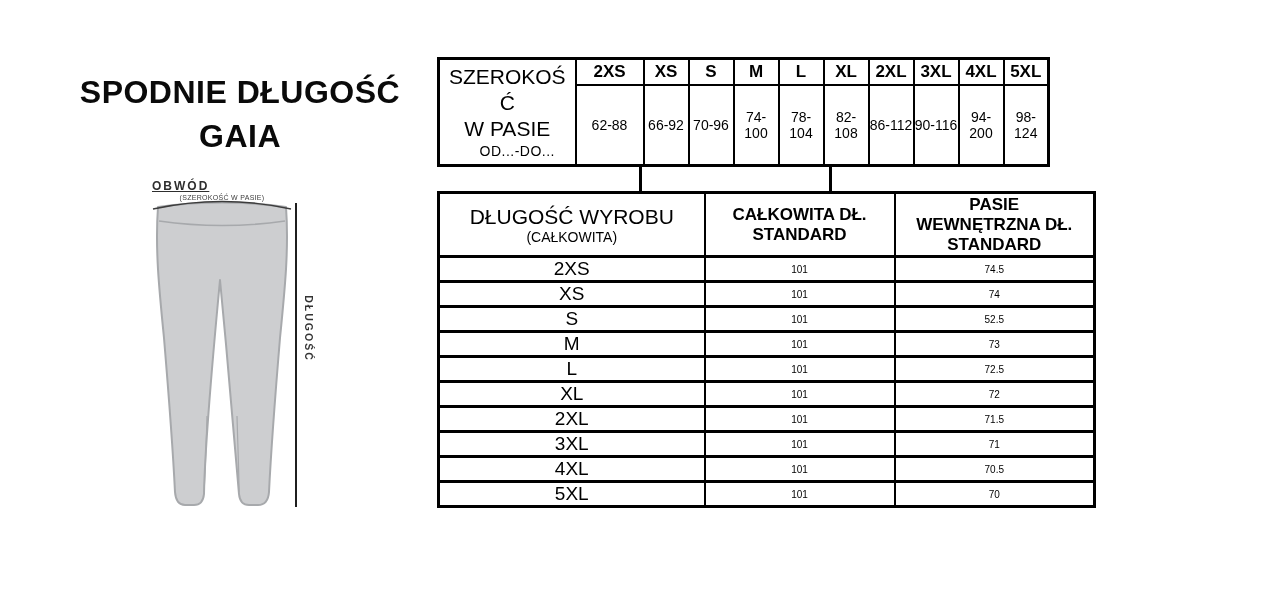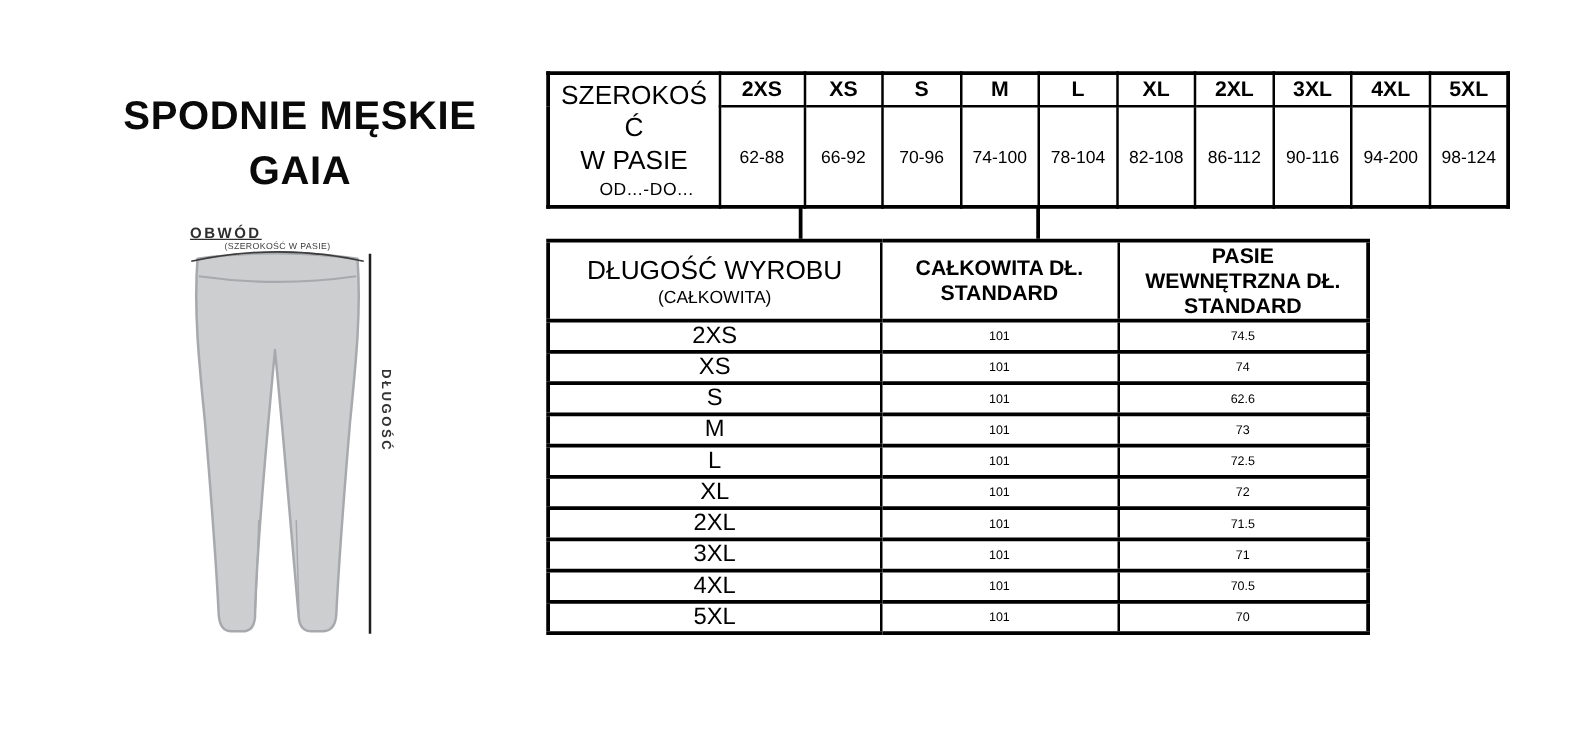--- a/index.html
+++ b/index.html
@@ -29,21 +29,21 @@
   }
   .dlugosc{
     position:absolute;left:132px;top:146px;width:76px;height:13px;
     transform:rotate(90deg);transform-origin:center center;
     font-size:10.5px;font-weight:600;letter-spacing:2px;color:#333;
     text-align:center;white-space:nowrap;
   }
   
   table{border-collapse:collapse;table-layout:fixed;}
   .waist-table{
-    position:absolute;left:437px;top:57px;width:771px;
+    position:absolute;left:437px;top:57px;width:613px;
     border:3px solid #000;
   }
   .waist-table td{border:2px solid #000;text-align:center;padding:0;}
   .wt-label{vertical-align:middle;}
   .wt-big{font-size:21px;line-height:26px;}
   .wt-small{font-size:14px;line-height:19px;letter-spacing:.5px;padding-left:20px;}
   .wt-size{height:24px;font-size:17px;font-weight:700;vertical-align:middle;}
   .wt-range{height:78px;font-size:14px;vertical-align:middle;}
   
   .connector{position:absolute;top:166px;width:3px;height:25px;background:#000;}
@@ -64,21 +64,21 @@
   .lt-bold{font-size:17px;font-weight:700;line-height:20px;}
   .lt-size{height:22px;font-size:19px;line-height:20px;}
   .lt-val{font-size:10px;}
 </style>
 </head>
 <body>
 
 <div class="sheet">
 
   <div class="title">
-    <div>SPODNIE MĘSKIE</div>
+    <div>SPODNIE DŁUGOŚĆ</div>
     <div>GAIA</div>
   </div>
 
   <div class="figure">
     <svg width="205" height="350" viewBox="0 0 205 350">
 
       <path d="M 20 31 Q 84 22 148 31
                C 151 72 147 112 142 162
                C 137 222 133 275 131 316
                Q 130 329 120 329
@@ -185,21 +185,21 @@
           <td class="lt-val">74.5</td>
         </tr>
         <tr>
           <td class="lt-size">XS</td>
           <td class="lt-val">101</td>
           <td class="lt-val">74</td>
         </tr>
         <tr>
           <td class="lt-size">S</td>
           <td class="lt-val">101</td>
-          <td class="lt-val">62.6</td>
+          <td class="lt-val">52.5</td>
         </tr>
         <tr>
           <td class="lt-size">M</td>
           <td class="lt-val">101</td>
           <td class="lt-val">73</td>
         </tr>
         <tr>
           <td class="lt-size">L</td>
           <td class="lt-val">101</td>
           <td class="lt-val">72.5</td>

